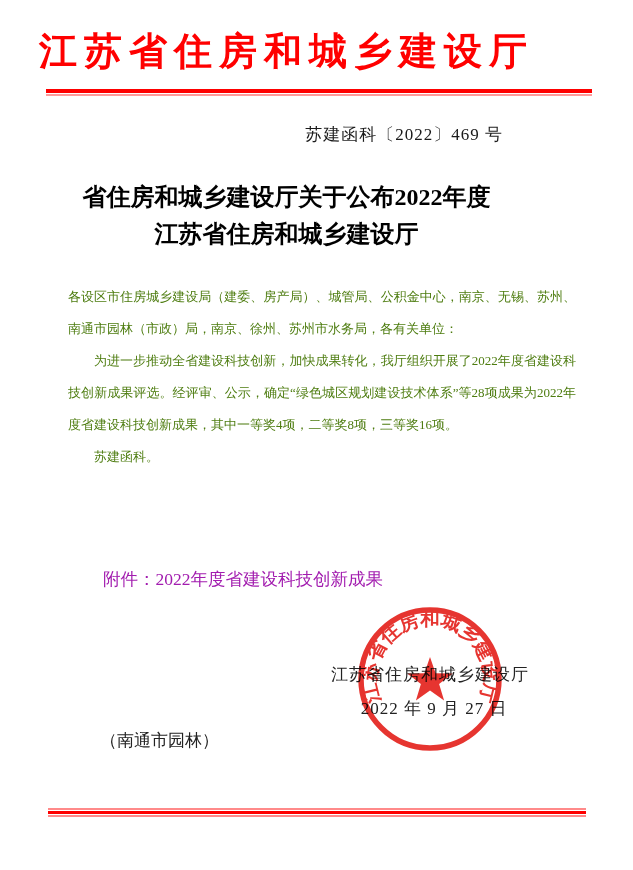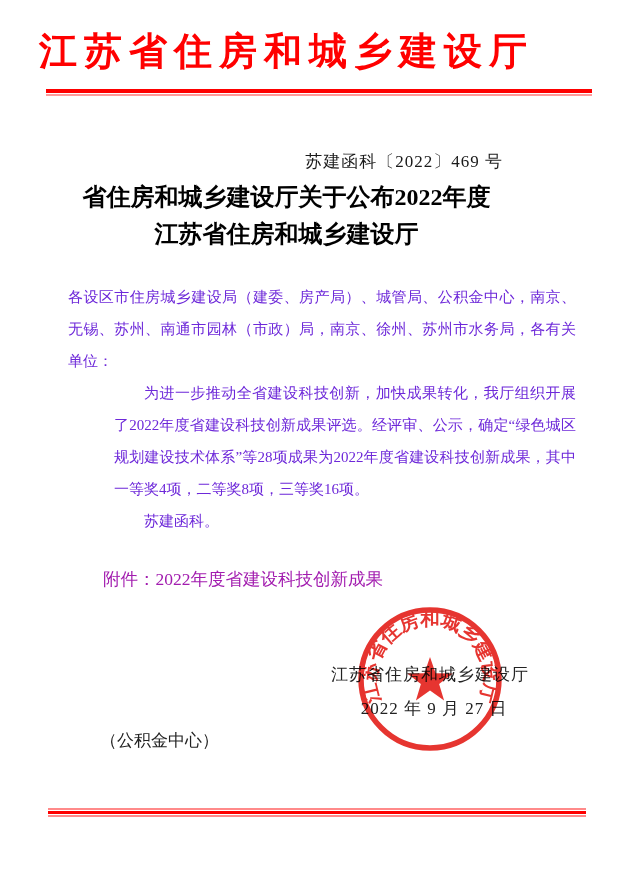--- a/index.html
+++ b/index.html
@@ -21,35 +21,35 @@
     color: #ff0000;
     font-size: 38px; font-weight: bold;
     letter-spacing: 7px; white-space: nowrap;
   }
   .rule-top { position: absolute; left: 46px; top: 89px; width: 546px; }
   .rule-top .thick { height: 4px; background: #fe0000; }
   .rule-top .gap   { height: 1px; background: #ffffff; }
   .rule-top .thin  { height: 2px; background: #ff9a9a; }
   .doc-number {
     position: absolute; top: 123px; right: 70px;
-    font-size: 17px; letter-spacing: 1px; white-space: nowrap; margin-top: 27px;
+    font-size: 17px; letter-spacing: 1px; white-space: nowrap;
   }
   .doc-title {
     position: absolute; top: 179px; left: 0; right: 0;
     text-align: center;
     font-size: 24px; font-weight: bold; line-height: 37px;
     color: #000000;
   }
   .body-text {
     position: absolute; left: 68px; top: 281px; width: 508px;
-    font-size: 15px; line-height: 32px;
+    font-size: 13px; line-height: 32px;
     text-align: justify; text-justify: inter-ideograph;
-    color: #6d28d9;
+    color: #4d7c0f;
   }
-  .body-text p.indent { text-indent: 2em; margin-left: 46px; }
+  .body-text p.indent { text-indent: 2em; }
   .attachment-line {
     position: absolute; left: 103px; top: 567px;
     font-size: 17.5px; white-space: nowrap; color: #a21caf;
   }
   .sig-agency {
     position: absolute; top: 663px; left: 330px; width: 200px;
     text-align: center; font-size: 17px; letter-spacing: 1px;
     white-space: nowrap; color: #222222;
   }
   .sig-date {
@@ -106,21 +106,21 @@
 
   <svg class="seal" viewBox="0 0 152 152">
     <circle cx="76" cy="76" r="69" fill="none" stroke="#e4231e" stroke-width="5.5"></circle>
     <path id="seal-arc" d="M 24.4 91.8 A 54 54 0 1 1 127.6 91.8" fill="none"></path>
     <text font-size="19.5" fill="#e4231e" font-weight="bold" font-family="Liberation Serif, DejaVu Serif, serif">
       <textPath href="#seal-arc" startOffset="50%" text-anchor="middle">江苏省住房和城乡建设厅</textPath>
     </text>
     <polygon fill="#e4231e" points="76,54 81.6,70.2 98.8,70.6 85.1,81 90.1,97.4 76,87.6 61.9,97.4 66.9,81 53.2,70.6 70.4,70.2"></polygon>
   </svg>
 
-  <div class="footer-note">（公积金中心）</div>
+  <div class="footer-note">（南通市园林）</div>
 
   <div class="rule-bottom">
     <div class="thin"></div>
     <div class="gap"></div>
     <div class="thick"></div>
     <div class="gap"></div>
     <div class="thin"></div>
   </div>
 
 </div>

